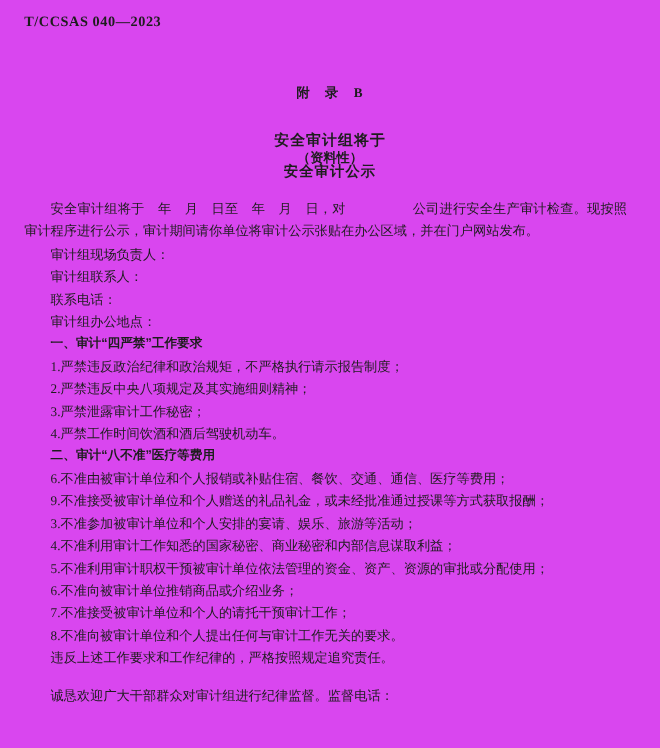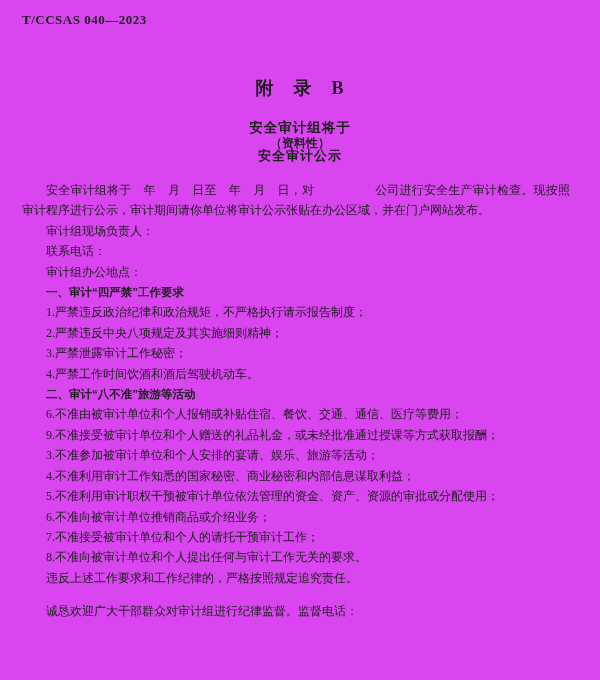--- a/index.html
+++ b/index.html
@@ -29,21 +29,21 @@
     position: absolute;
     left: 0;
     right: 0;
     top: 0;
     text-align: center;
   }
   .appendix-label {
     position: absolute;
     top: 76px;
     left: 0; right: 0;
-    font-size: 18px;
+    font-size: 12px;
     font-weight: bold;
     letter-spacing: 1px;
     white-space: pre;
   }
   .appendix-note {
     position: absolute;
     top: 99px;
     left: 0; right: 0;
     font-size: 12px;
     font-weight: bold;
@@ -101,28 +101,29 @@
     <div class="appendix-label">附　录　B</div>
     <div class="appendix-note">（资料性）</div>
     <div class="appendix-title">安全审计组将于</div>
   </div>
 
   <div class="notice-title">安全审计公示</div>
 
   <div class="body-text" id="body-lines">
       <p class="line justify">安全审计组将于　年　月　日至　年　月　日，对　　　　　公司进行安全生产审计检查。现按照审计程序进行公示，审计期间请你单位将审计公示张贴在办公区域，并在门户网站发布。</p>
       <p class="line">审计组现场负责人：</p>
+      <p class="line">审计组联系人：</p>
       <p class="line">联系电话：</p>
       <p class="line">审计组办公地点：</p>
       <p class="line bold">一、审计“四严禁”工作要求</p>
       <p class="line">1.严禁违反政治纪律和政治规矩，不严格执行请示报告制度；</p>
       <p class="line">2.严禁违反中央八项规定及其实施细则精神；</p>
       <p class="line">3.严禁泄露审计工作秘密；</p>
       <p class="line">4.严禁工作时间饮酒和酒后驾驶机动车。</p>
-      <p class="line bold">二、审计“八不准”旅游等活动</p>
+      <p class="line bold">二、审计“八不准”医疗等费用</p>
       <p class="line">6.不准由被审计单位和个人报销或补贴住宿、餐饮、交通、通信、医疗等费用；</p>
       <p class="line">9.不准接受被审计单位和个人赠送的礼品礼金，或未经批准通过授课等方式获取报酬；</p>
       <p class="line">3.不准参加被审计单位和个人安排的宴请、娱乐、旅游等活动；</p>
       <p class="line">4.不准利用审计工作知悉的国家秘密、商业秘密和内部信息谋取利益；</p>
       <p class="line">5.不准利用审计职权干预被审计单位依法管理的资金、资产、资源的审批或分配使用；</p>
       <p class="line">6.不准向被审计单位推销商品或介绍业务；</p>
       <p class="line">7.不准接受被审计单位和个人的请托干预审计工作；</p>
       <p class="line">8.不准向被审计单位和个人提出任何与审计工作无关的要求。</p>
       <p class="line">违反上述工作要求和工作纪律的，严格按照规定追究责任。</p>
       <p class="line gap">诚恳欢迎广大干部群众对审计组进行纪律监督。监督电话：</p>

